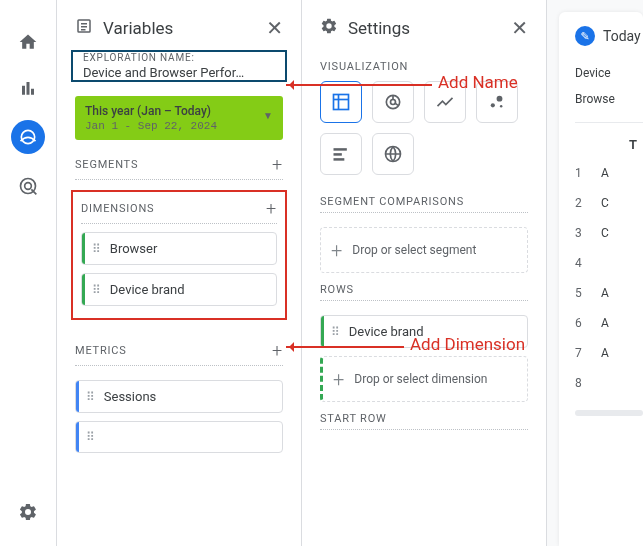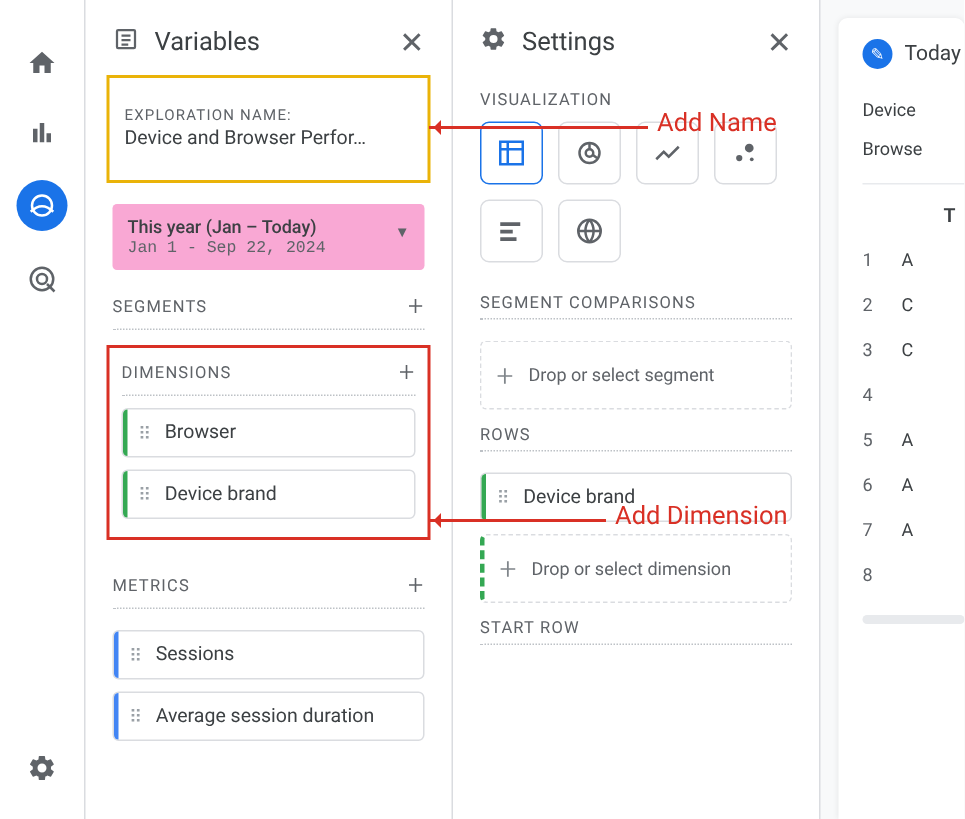--- a/index.html
+++ b/index.html
@@ -20,25 +20,25 @@
 
   .panel-header { display:flex; align-items:center; padding:16px 18px 10px 18px; gap:10px; }
   .panel-header .title { font-size:17px; color:#3c4043; flex:1; font-weight:400;}
   .panel-header .icon { color:#5f6368; }
   .close-x { font-size:20px; color:#5f6368; cursor:pointer; }
 
   .section { padding: 10px 18px 6px 18px; text-align: center; }
   .section-head { display:flex; align-items:center; justify-content:space-between; font-size:11px; letter-spacing:0.8px; color:#5f6368; border-bottom:1px dotted #bdc1c6; padding-bottom:4px; }
   .section-head .plus { font-size:18px; color:#5f6368; cursor:pointer; font-weight:300; }
 
-  .name-box { border:2px solid #eab308; margin:0 14px; padding:20px 10px; }
+  .name-box { border:2px solid #0c4a6e; margin:0 14px; padding:0 10px; }
   .name-box .lbl { font-size:10px; letter-spacing:0.8px; color:#5f6368; }
   .name-box .val { font-size:13px; color:#3c4043; margin-top:2px; white-space:nowrap; overflow:hidden; text-overflow:ellipsis; }
 
-  .date-picker { background:#f9a8d4; margin:14px 18px 4px 18px; padding:8px 10px; border-radius:3px; position:relative; }
+  .date-picker { background:#84cc16; margin:14px 18px 4px 18px; padding:8px 10px; border-radius:3px; position:relative; }
   .date-picker .range { font-size:12px; color:#3c4043; font-weight:500; }
   .date-picker .sub { font-size:11px; color:#5f6368; margin-top:2px;font-family:Liberation Mono, monospace; }
   .date-picker .caret { position:absolute; right:10px; top:14px; color:#5f6368; font-size:10px; }
 
   .dim-box { border:2px solid #d93025; margin:4px 14px 0 14px; padding:6px 4px 12px 4px; }
   .dim-box .section-head { margin: 0 4px 8px 4px; }
 
   .chip { display:flex; align-items:center; background:#fff; border:1px solid #dadce0; border-radius:4px; padding:8px 10px; margin:8px 4px 0 4px; font-size:13px; color:#3c4043; position:relative; }
   .chip.green::before { content:''; position:absolute; left:0; top:0; bottom:0; width:3px; background:#34a853; border-radius:3px 0 0 3px;}
   .chip.blue::before  { content:''; position:absolute; left:0; top:0; bottom:0; width:3px; background:#4285f4; border-radius:3px 0 0 3px;}
@@ -154,21 +154,20 @@
         <span>METRICS</span>
         <span class="plus">+</span>
       </div>
     </div>
     <div class="chip blue" style="margin:8px 18px 0 18px">
       <span class="drag">⠿</span>
       <span>Sessions</span>
     </div>
     <div class="chip blue" style="margin:8px 18px 0 18px">
       <span class="drag">⠿</span>
-      <span>Average session duration</span>
     </div>
   </div>
 
   <div class="panel settings">
     <div class="panel-header">
       <span class="icon"><svg width="18" height="18" viewBox="0 0 24 24" fill="currentColor">
             <path d="M19.14,12.94a7,7,0,0,0,.05-.94,7,7,0,0,0-.05-.94l2.11-1.65a.5.5,0,0,0,.12-.64l-2-3.46a.5.5,0,0,0-.61-.22l-2.49,1a7,7,0,0,0-1.62-.94L14.4,2.81A.5.5,0,0,0,13.91,2.4H9.91a.5.5,0,0,0-.49.41L9.17,5.15a7,7,0,0,0-1.62.94l-2.49-1a.5.5,0,0,0-.61.22l-2,3.46a.5.5,0,0,0,.12.64L4.68,11.06a7,7,0,0,0,0,1.88L2.57,14.59a.5.5,0,0,0-.12.64l2,3.46a.5.5,0,0,0,.61.22l2.49-1a7,7,0,0,0,1.62.94l.25,2.34a.5.5,0,0,0,.49.41h4a.5.5,0,0,0,.49-.41l.25-2.34a7,7,0,0,0,1.62-.94l2.49,1a.5.5,0,0,0,.61-.22l2-3.46a.5.5,0,0,0-.12-.64ZM12,15.6A3.6,3.6,0,1,1,15.6,12,3.6,3.6,0,0,1,12,15.6Z"></path>
           </svg></span>
       <span class="title">Settings</span>
       <span class="close-x">✕</span>

